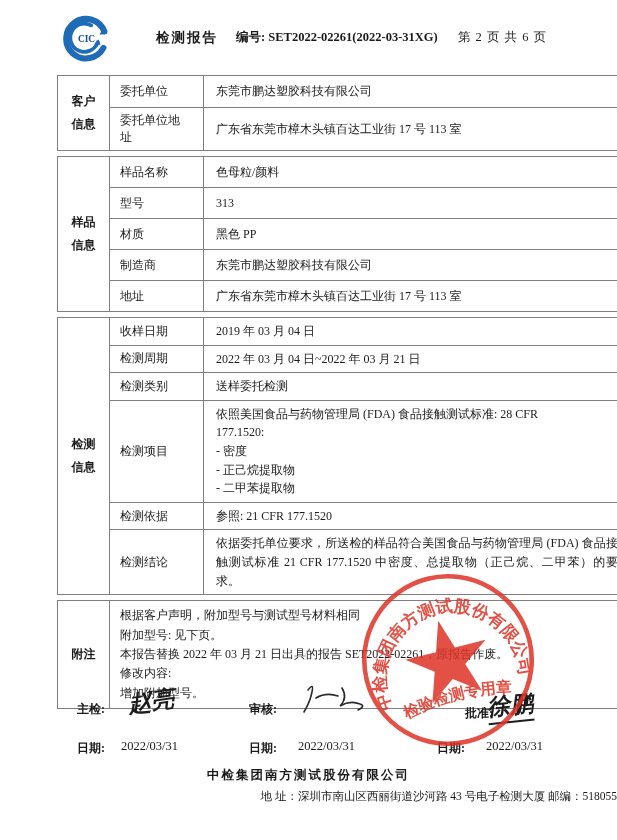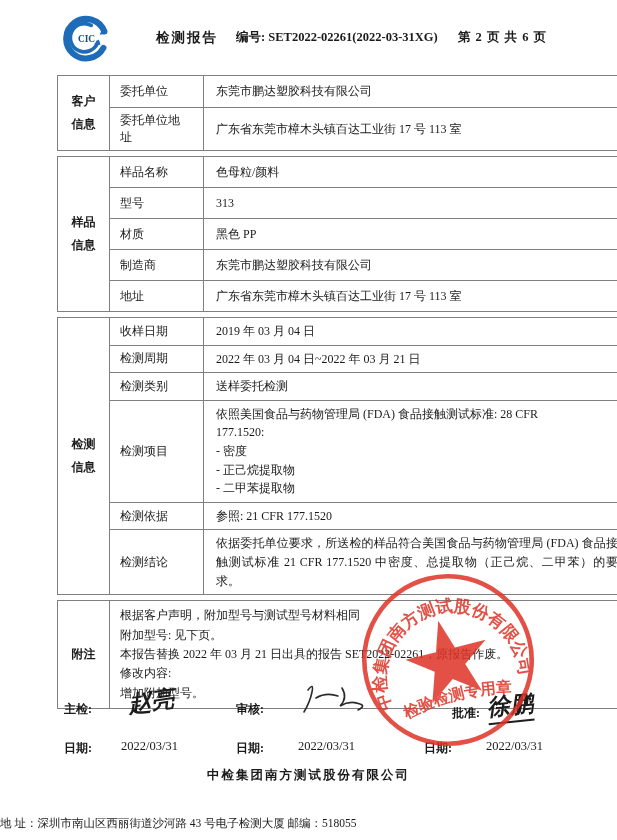--- a/index.html
+++ b/index.html
@@ -8,53 +8,53 @@
     width:617px; height:840px; position:relative; overflow:hidden;
     font-family:"Liberation Serif","DejaVu Serif",serif;
     color:#1a1a1a; font-size:12px;
   }
   .page { position:absolute; inset:0; }
 
   
   .hdr-logo { position:absolute; left:63px; top:15px; width:47px; height:47px; }
   .hdr-title { position:absolute; left:144px; top:29px; font-weight:bold; font-size:13.5px; letter-spacing:2px;margin-left:12px; }
   .hdr-no { position:absolute; left:236px; top:29px; font-weight:bold; font-size:12.5px; }
-  .hdr-page { position:absolute; right:70px; top:29px; font-weight:bold; font-size:12.5px; letter-spacing:1px; }
+  .hdr-page { position:absolute; right:70px; top:29px; font-weight:normal; font-size:12.5px; letter-spacing:1px; }
 
   
   .tbl-wrap { position:absolute; left:57px; top:75px; width:570px; }
   table.blk { width:100%; border-collapse:collapse; table-layout:fixed; margin-bottom:5px; }
   table.blk td { border:1px solid #7f7f7f; vertical-align:middle; }
   td.sec {
     width:52px; text-align:center; font-weight:bold;
     white-space:pre-line; line-height:1.9; font-size:12px;
   }
   td.fld { width:94px; padding:4px 19px 4px 10px; font-size:12px; }
   td.val { padding:4px 8px 4px 12px; font-size:12px; white-space:pre-line; line-height:1.55; }
   td.val.justify { white-space:normal; text-align:justify; }
   tr.h32 { height:32px; } tr.h31 { height:31px; } tr.h26 { height:26px; }
   td.note-val { padding:5px 8px 5px 10px; white-space:pre-line; line-height:1.62; font-size:12px; }
 
   
-  .sig-label { position:absolute; font-size:12px; font-weight:bold; }
+  .sig-label { position:absolute; font-size:12px; font-weight:bold;margin-left:13px; }
   .sig-name {
     position:absolute; font-size:23px; font-weight:bold; color:#1c1c1c;
     font-style:italic; font-family:"DejaVu Sans","Liberation Sans",sans-serif;
   }
   .sig-date { position:absolute; font-size:12.5px; }
   .sig-squiggle { position:absolute; }
 
   
   .stamp { position:absolute; left:356px; top:568px; width:184px; height:184px; z-index:5;
            transform:rotate(-14deg); opacity:0.85; pointer-events:none; }
 
   
   .ft-company { position:absolute; left:0; right:0; top:767px; text-align:center;
                 font-weight:bold; font-size:12.5px; letter-spacing:2px; }
-  .ft-line1 { position:absolute; left:0; right:0; top:816px; text-align:left; font-size:11.5px; }
+  .ft-line1 { position:absolute; left:0; right:0; top:789px; text-align:right; font-size:11.5px; }
   .ft-line2 { position:absolute; left:0; right:0; top:805px; text-align:center; font-size:11.5px; }
   .url { color:#0000cc; text-decoration:underline; cursor:pointer;
          font-family:"DejaVu Sans Mono","Liberation Mono",monospace; font-size:11px; }
 </style>
 </head>
 <body>
 
 <div class="page">
 
   <svg class="hdr-logo" viewBox="0 0 100 100">

